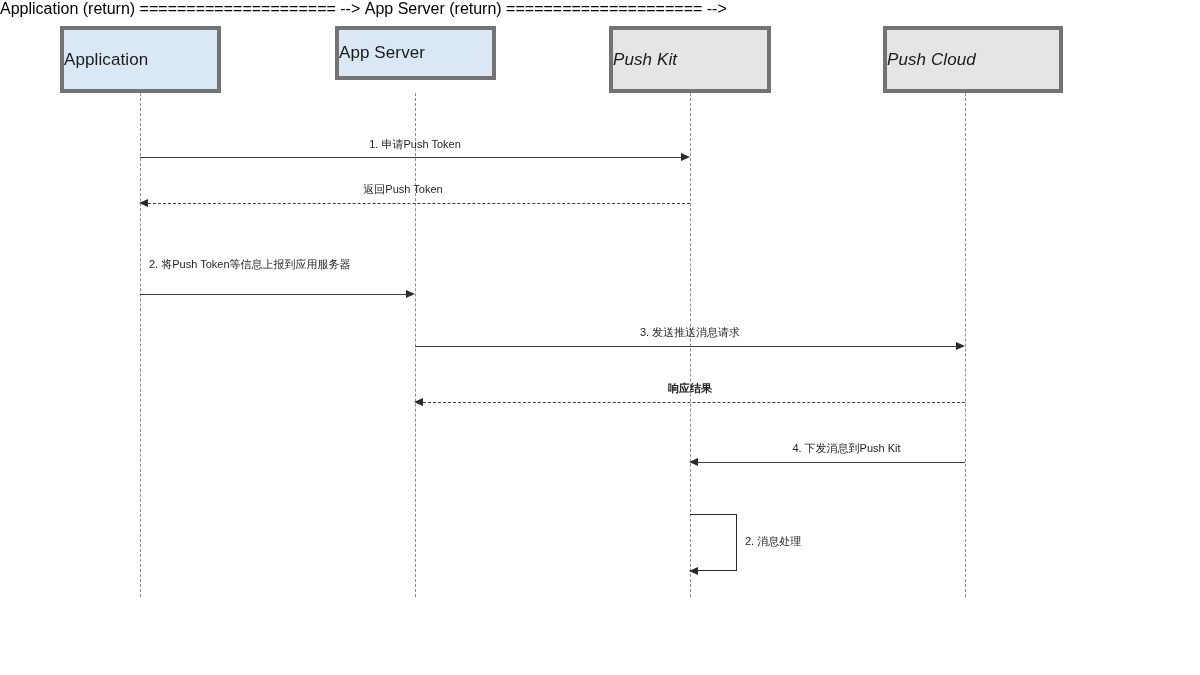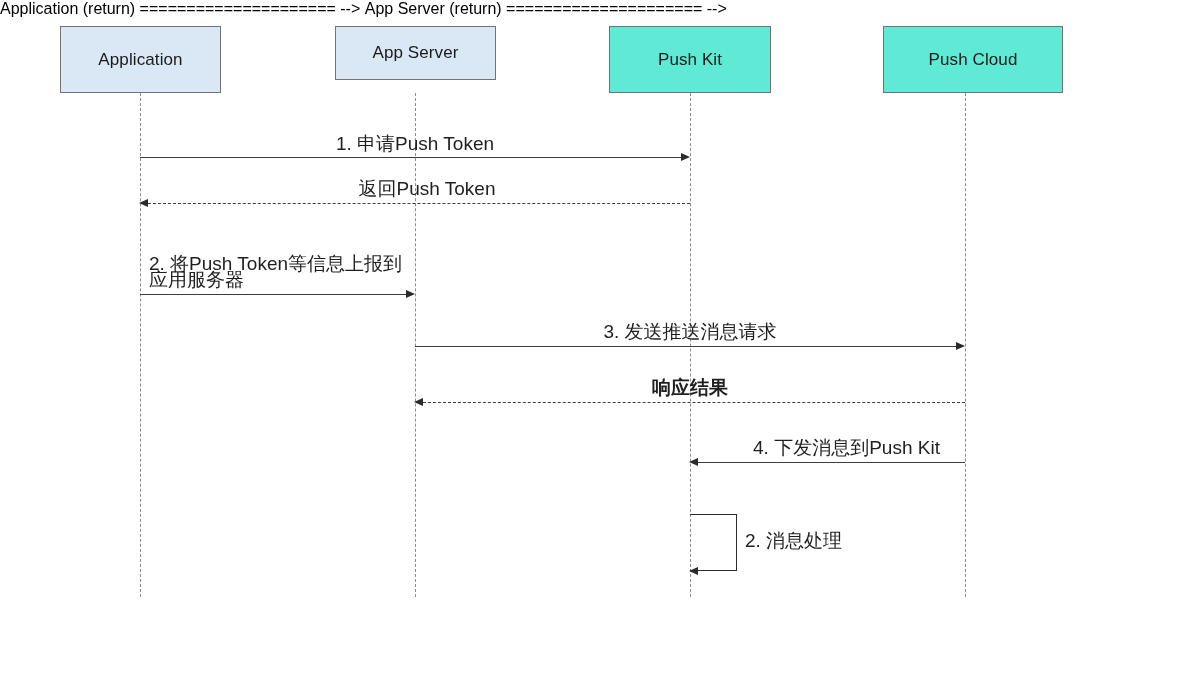--- a/index.html
+++ b/index.html
@@ -13,31 +13,31 @@
     height: 675px;
     background: #ffffff;
     font-family: "Liberation Sans", "DejaVu Sans", sans-serif;
     overflow: hidden;
   }
 
   
   .participant {
     position: absolute;
     box-sizing: border-box;
-    border: 1px solid #737373;
+    border: 4px solid #737373;
     display: flex;
     align-items: center;
-    justify-content: center;
+    justify-content: flex-start;
     font-size: 17px;
     color: #1a1a1a;
     letter-spacing: 0.1px;
     white-space: nowrap;
   }
   .participant.fill-blue { background: #dae8f5; }
-  .participant.fill-white { background: #5eead4; }
+  .participant.fill-white { background: #e5e5e5; font-style: italic; }
 
   
   .lifeline {
     position: absolute;
     width: 0;
     border-left: 1px dashed #8c8c8c;
   }
 
   
   .msg-line {
@@ -56,21 +56,21 @@
     border-bottom: 4.5px solid transparent;
   }
   .arrowhead.right {
     border-left: 9px solid #2b2b2b;
   }
   .arrowhead.left {
     border-right: 9px solid #2b2b2b;
   }
   .msg-label {
     position: absolute;
-    font-size: 19px;
+    font-size: 11px;
     color: #1f1f1f;
     line-height: 16px;
     white-space: nowrap;
   }
   .msg-label.center {
     text-align: center;
   }
   .msg-label.wrap {
     white-space: normal;
     text-align: left;
@@ -113,21 +113,21 @@
   <div class="lifeline" style="left:415px; top:93px; height:504px;"></div>
   <div class="lifeline" style="left:690px; top:93px; height:504px;"></div>
   <div class="lifeline" style="left:965px; top:93px; height:504px;"></div>
 
   
   <div class="msg-label center" style="left:140px; top:136px; width:550px;">1. 申请Push Token</div>
   <div class="msg-line" style="left:140px; top:157px; width:543px;"></div>
   <div class="arrowhead right" style="left:681px; top:152.5px;"></div>
 
    Application (return) ===================== --&gt;
-  <div class="msg-label center" style="left:152px; top:181px; width:550px;">返回Push Token</div>
+  <div class="msg-label center" style="left:128px; top:181px; width:550px;">返回Push Token</div>
   <div class="msg-line dashed" style="left:148px; top:203px; width:542px;"></div>
   <div class="arrowhead left" style="left:139px; top:198.5px;"></div>
 
   
   <div class="msg-label wrap" style="left:149px; top:256px; width:268px;">2. 将Push Token等信息上报到应用服务器</div>
   <div class="msg-line" style="left:140px; top:294px; width:268px;"></div>
   <div class="arrowhead right" style="left:406px; top:289.5px;"></div>
 
   
   <div class="msg-label center" style="left:415px; top:324px; width:550px;">3. 发送推送消息请求</div>

